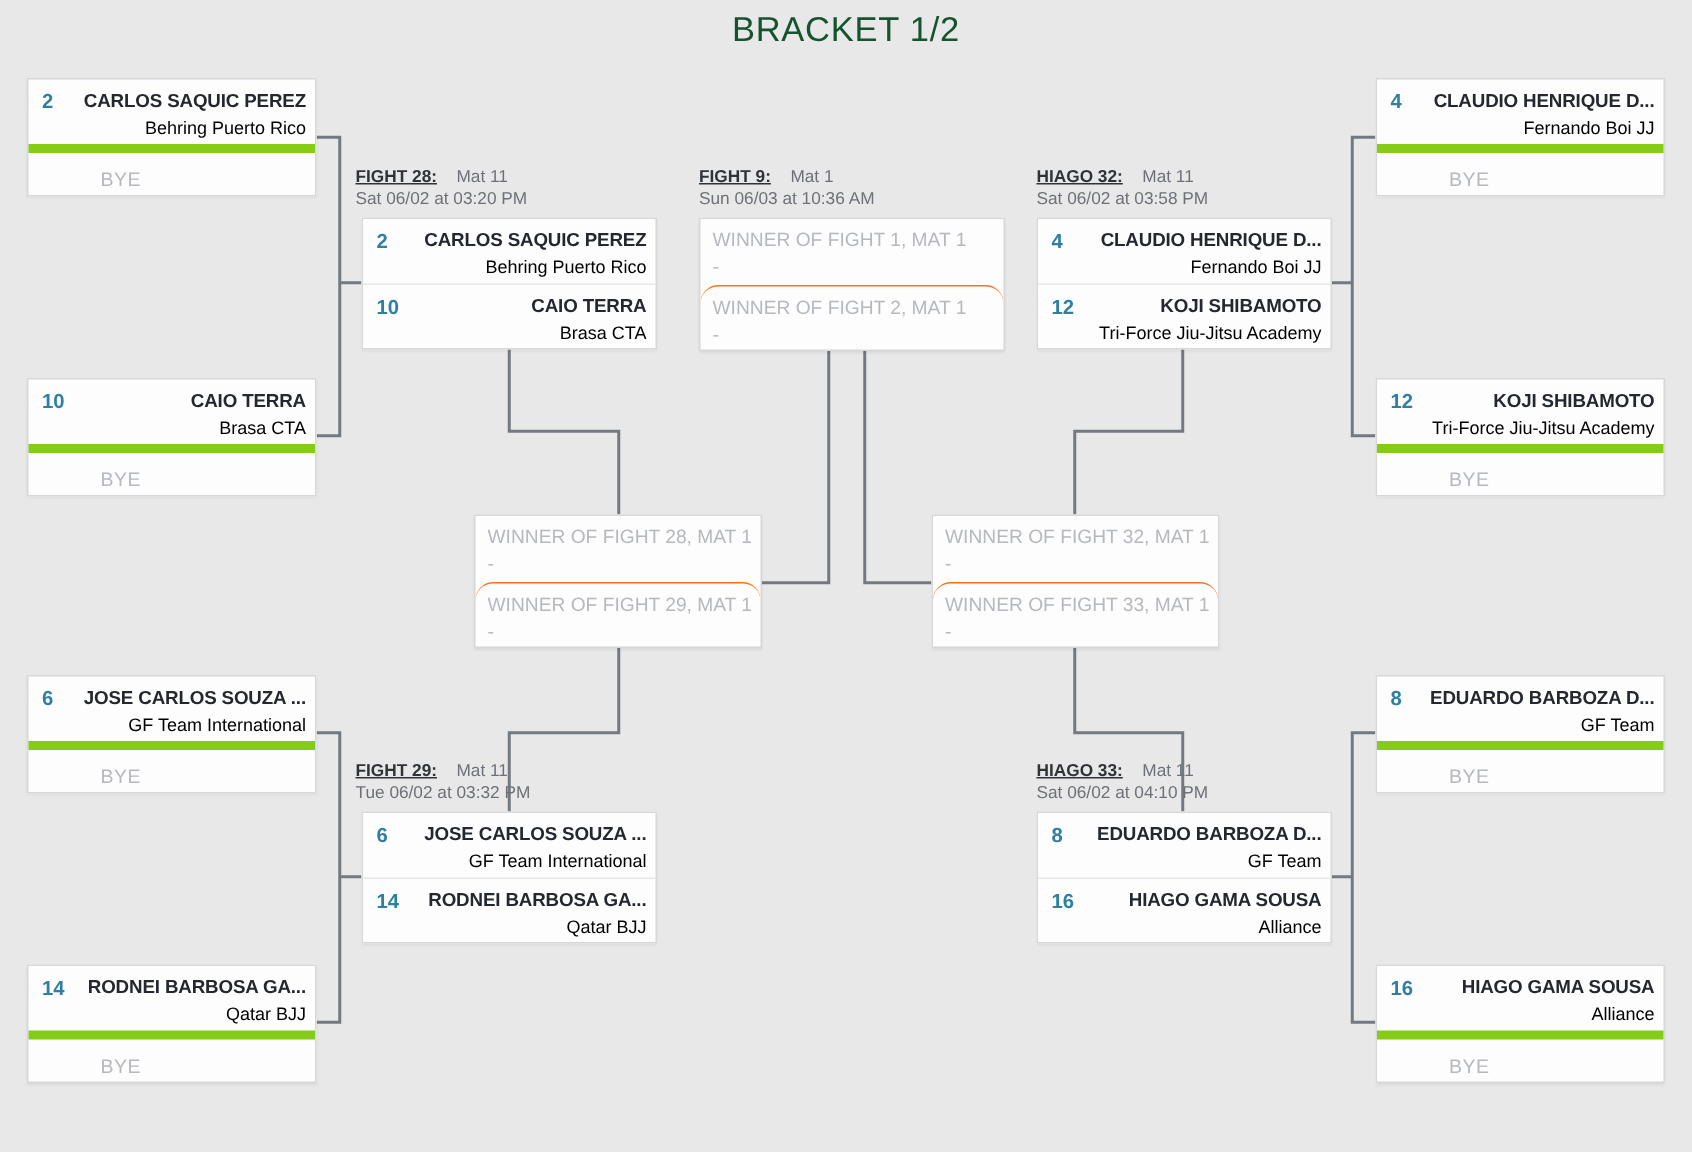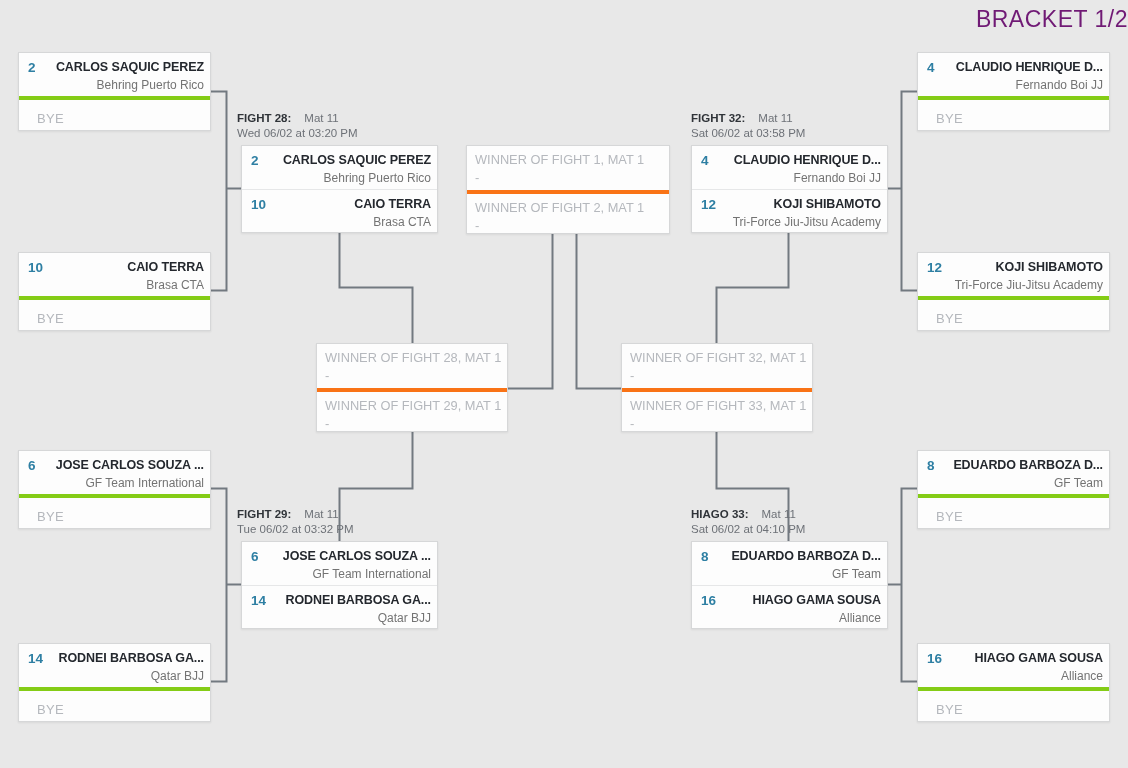--- a/index.html
+++ b/index.html
@@ -4,53 +4,53 @@
 <style>
   html,body{margin:0;padding:0;}
   body{
     width:1128px;height:768px;position:relative;overflow:hidden;
     background:#e8e8e8;
     font-family:"Liberation Sans","DejaVu Sans",sans-serif;
     -webkit-font-smoothing:antialiased;
   }
   .stage{position:absolute;inset:0;}
   .title{
-    position:absolute;top:6px;left:0;width:100%;text-align:right;
-    font-size:23px;font-weight:500;letter-spacing:.5px;color:#701a75;
+    position:absolute;top:6px;left:0;width:100%;text-align:center;
+    font-size:23px;font-weight:500;letter-spacing:.5px;color:#14532d;
   }
   svg.connectors{position:absolute;top:0;left:0;z-index:1;}
   svg.connectors path{stroke:#727980;stroke-width:2;fill:none;}
 
   
   .card{
     position:absolute;z-index:2;background:#fdfdfd;
     border:1px solid #d6d7d8;box-sizing:border-box;
     box-shadow:0 1px 2px rgba(0,0,0,.07);
   }
   .r1card{width:193px;height:79px;}
   .crow{display:flex;height:43px;box-sizing:border-box;padding:7px 6px 0 9px;}
-  .byerow{height:34px;box-sizing:border-box;border-top:4px solid #84cc16;padding:9px 6px 0 18px;}
+  .byerow{height:34px;box-sizing:border-box;border-top:6px solid #84cc16;padding:9px 6px 0 48px;}
   .seed{width:21px;flex:0 0 21px;font-size:13.5px;font-weight:700;color:#2e7fa3;}
   .cinfo{flex:1;min-width:0;text-align:right;}
   .cname{display:block;font-size:12.5px;font-weight:700;color:#24282e;letter-spacing:-.1px;
          white-space:nowrap;overflow:hidden;line-height:15px;}
-  .cteam{display:block;font-size:12px;color:#737373;margin-top:3px;white-space:nowrap;overflow:hidden;line-height:14px;}
+  .cteam{display:block;font-size:12px;color:#000000;margin-top:3px;white-space:nowrap;overflow:hidden;line-height:14px;}
   .bye{font-size:13px;color:#b5b8bd;letter-spacing:.3px;}
 
   
   .mheader{position:absolute;z-index:2;font-size:11.5px;line-height:15px;color:#6d7177;white-space:nowrap;}
-  .mheader b{color:#2f3338;font-weight:700;}
+  .mheader b{color:#2f3338;font-weight:700;text-decoration:underline;}
   .mheader .minfo{margin-left:13px;}
   .mcard{width:197px;}
   .mentry{display:flex;height:43px;box-sizing:border-box;padding:7px 6px 0 9px;}
   .mentry + .mentry{border-top:1px solid #e6e7e8;}
 
   
   .wentry{height:43.5px;box-sizing:border-box;padding:6px 6px 0 8px;}
-  .wentry + .wentry{border-top:4px solid #f97316;}
+  .wentry + .wentry{border-top:1px solid #f97316;border-radius:12px;}
   .wtext{display:block;font-size:12.8px;color:#b5b8bd;white-space:nowrap;overflow:hidden;line-height:16px;}
   .wscore{display:block;font-size:13px;color:#b5b8bd;margin-top:3px;line-height:14px;}
 </style>
 </head>
 <body>
 
 <div class="stage">
 
   <svg class="connectors" width="1128" height="768">
     <path d="M211,91.5 H226.5 V290.5 H211 M226.5,188.5 H241"></path>
@@ -166,52 +166,56 @@
         <span class="cteam">Alliance</span>
       </span>
     </div>
     <div class="byerow">
       <span class="bye">BYE</span>
     </div>
   </div>
 
   <div class="mheader" style="left:237px;top:111px">
     <div><b>FIGHT 28:</b><span class="minfo">Mat 11</span></div>
-    <div>Wed 06/02 at 03:20 PM</div>
+    <div>Sat 06/02 at 03:20 PM</div>
   </div>
   <div class="card mcard" style="left:241px;top:145px">
     <div class="mentry">
       <span class="seed">2</span>
       <span class="cinfo">
         <span class="cname">CARLOS SAQUIC PEREZ</span>
         <span class="cteam">Behring Puerto Rico</span>
       </span>
     </div>
     <div class="mentry">
       <span class="seed">10</span>
       <span class="cinfo">
         <span class="cname">CAIO TERRA</span>
         <span class="cteam">Brasa CTA</span>
       </span>
     </div>
   </div>
 
+  <div class="mheader" style="left:466px;top:111px">
+    <div><b>FIGHT 9:</b><span class="minfo">Mat 1</span></div>
+    <div>Sun 06/03 at 10:36 AM</div>
+  </div>
   <div class="card mcard" style="left:466px;top:145px;width:204px">
     <div class="wentry">
       <span class="wtext">WINNER OF FIGHT 1, MAT 1</span>
       <span class="wscore">-</span>
     </div>
     <div class="wentry">
       <span class="wtext">WINNER OF FIGHT 2, MAT 1</span>
       <span class="wscore">-</span>
     </div>
   </div>
 
   <div class="mheader" style="left:691px;top:111px">
-    <div><b>FIGHT 32:</b><span class="minfo">Mat 11</span></div>
+    <div><b>HIAGO 32:</b><span class="minfo">Mat 11</span></div>
     <div>Sat 06/02 at 03:58 PM</div>
   </div>
   <div class="card mcard" style="left:691px;top:145px">
     <div class="mentry">
       <span class="seed">4</span>
       <span class="cinfo">
         <span class="cname">CLAUDIO HENRIQUE D...</span>
         <span class="cteam">Fernando Boi JJ</span>
       </span>
     </div>

